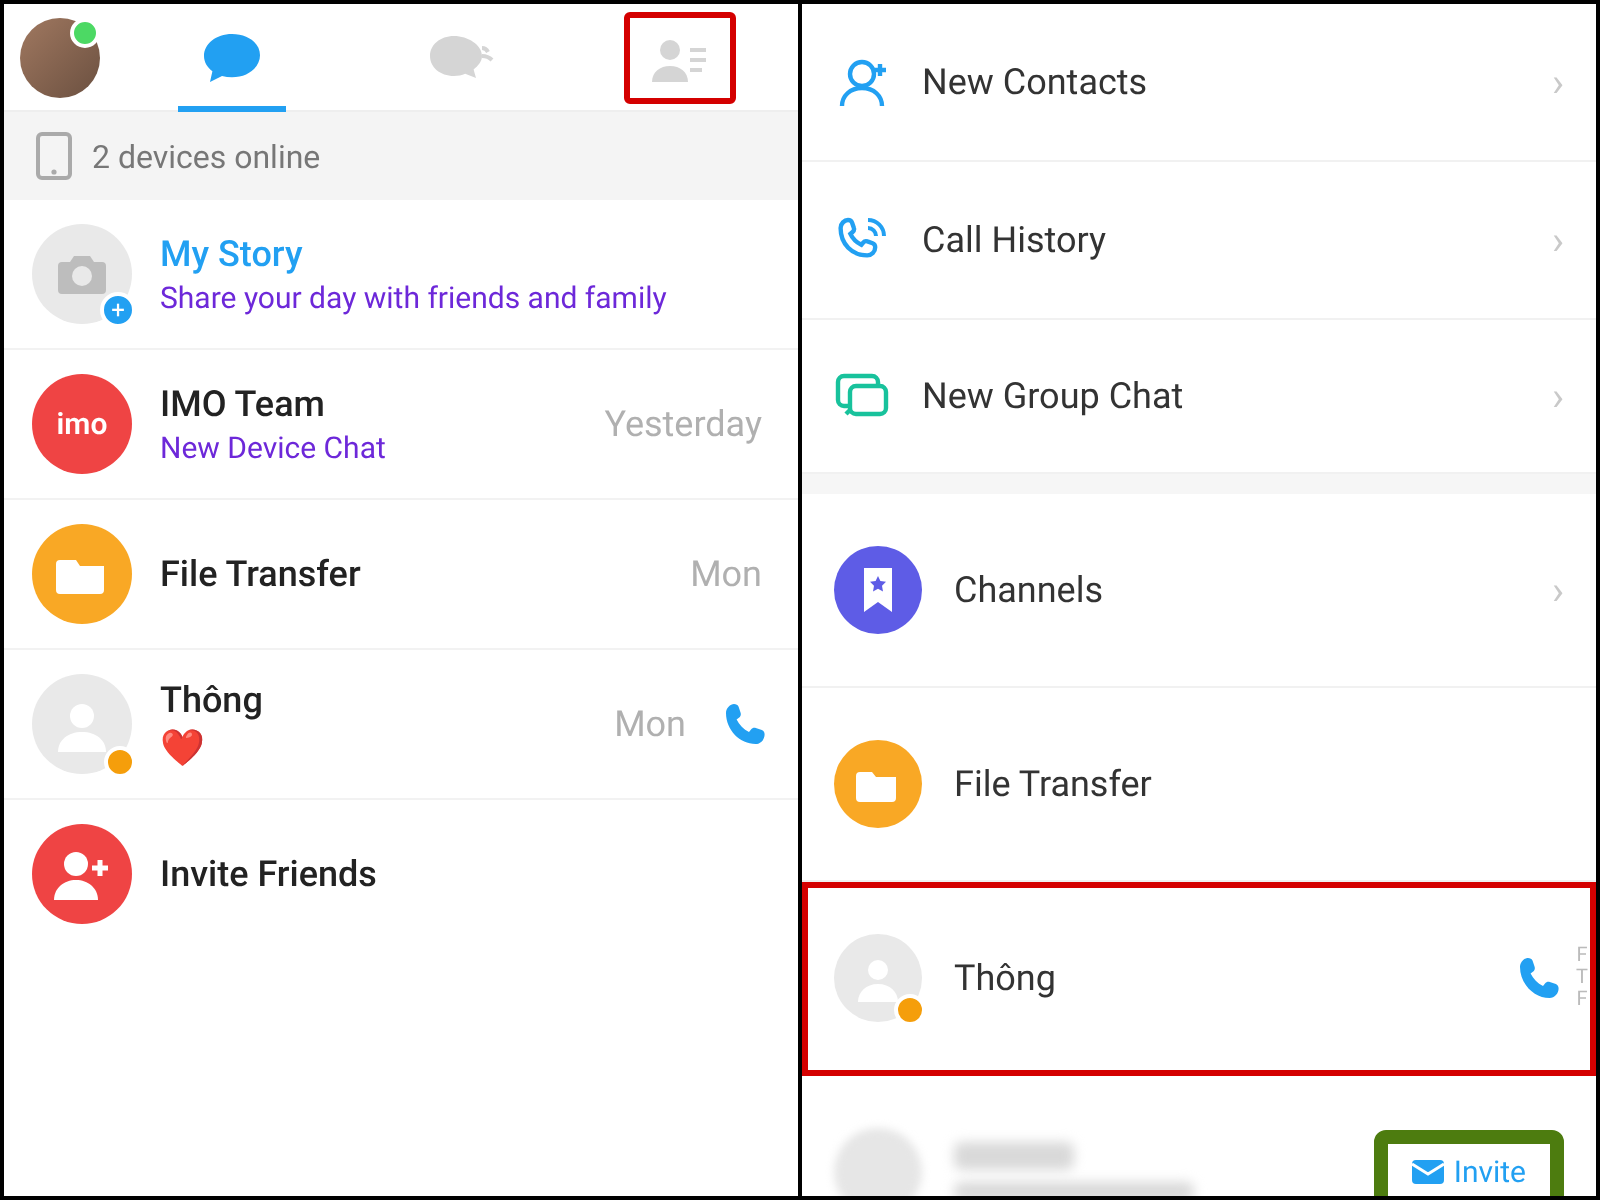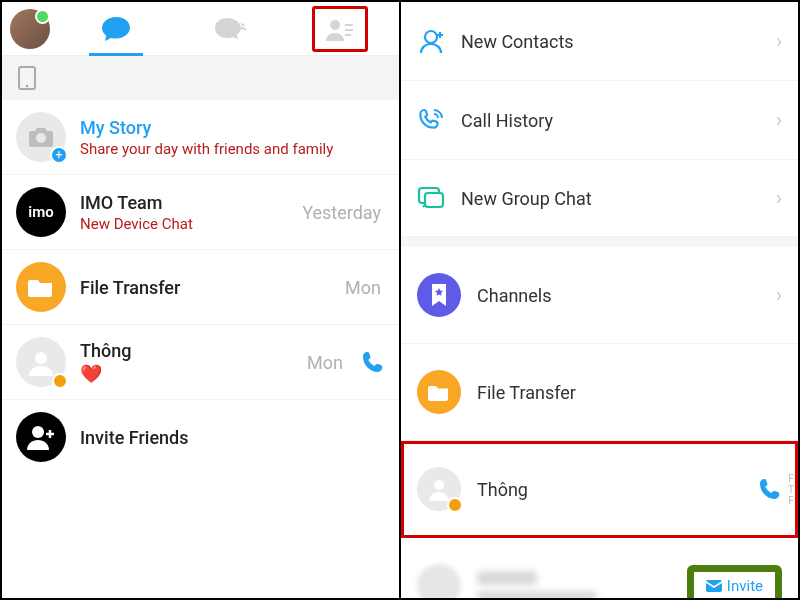--- a/index.html
+++ b/index.html
@@ -15,30 +15,30 @@
   .tab { width:70px; height:50px; display:flex; align-items:center; justify-content:center; position:relative; }
   .tab.active::after { content:""; position:absolute; bottom:-2px; left:8px; right:8px; height:3px; background:#22a0f2; }
   .highlight-box { border: 3px solid #d40000; border-radius:3px; }
   
   .status { background:#f4f4f4; display:flex; align-items:center; gap:10px; padding:10px 16px; color:#777; font-size:16px; }
   
   .row { display:flex; align-items:center; padding:12px 14px; gap:14px; border-bottom:1px solid #f2f2f2; position:relative; }
   .row:last-child { border-bottom:none; }
   .circ { width:50px; height:50px; border-radius:50%; display:flex; align-items:center; justify-content:center; flex-shrink:0; position:relative; }
   .circ.gray { background:#e9e9e9; color:#bdbdbd; }
-  .circ.sky { background:#000000; color:#fff; }
+  .circ.sky { background:#ef4444; color:#fff; }
   .circ.orange { background:#f9a825; color:#fff; }
   .circ.violet { background:#5e5ce6; color:#fff; }
   .circ.blur { background:#e6e6e6; filter:blur(2px); }
   .badge-plus { position:absolute; bottom:-2px; right:-2px; width:18px; height:18px; border-radius:50%; background:#22a0f2; border:2px solid #fff; display:flex; align-items:center; justify-content:center; color:#fff; font-size:12px; }
   .badge-clock { position:absolute; bottom:-2px; right:-2px; width:16px; height:16px; border-radius:50%; background:#f59e0b; border:2px solid #fff; }
   .rowtext { flex:1; min-width:0; }
   .title { font-size:18px; color:#222; font-weight:500; white-space:nowrap; overflow:hidden; text-overflow:ellipsis; }
   .title.blue { color:#22a0f2; }
-  .sub { font-size:15px; color:#b91c1c; white-space:nowrap; overflow:hidden; text-overflow:ellipsis; margin-top:2px; }
+  .sub { font-size:15px; color:#6d28d9; white-space:nowrap; overflow:hidden; text-overflow:ellipsis; margin-top:2px; }
   .time { font-size:18px; color:#b0b0b0; margin-right:4px; }
   .call { color:#22a0f2; }
   
   .rrow { display:flex; align-items:center; padding:26px 16px; gap:16px; border-bottom:1px solid #f1f1f1; position:relative; }
   .rtitle { flex:1; font-size:18px; color:#333; }
   .chev { color:#c9c9c9; font-size:20px; }
   .section-gap { height:10px; background:#f6f6f6; }
   .invite-btn { border:7px solid #4d7c0f; color:#22a0f2; border-radius:6px; padding:5px 12px; font-size:15px; display:flex; align-items:center; gap:5px; background:#fff; }
   .blur-text { background:#d9d9d9; border-radius:4px; height:14px; filter:blur(3px); }
   .blur-text.w1 { width:60px; }
@@ -77,20 +77,21 @@
             </svg>
         </div>
       </div>
     </div>
 
     <div class="status">
       <svg width="18" height="24" viewBox="0 0 18 24">
           <rect x="1" y="1" width="16" height="22" rx="2" fill="none" stroke="#aaa" stroke-width="2"></rect>
           <circle cx="9" cy="20" r="1.3" fill="#aaa"></circle>
         </svg>
+      <span>2 devices online</span>
     </div>
 
     <div class="row">
       <div class="circ gray">
         <svg width="26" height="22" viewBox="0 0 26 22">
             <path fill="#bdbdbd" d="M3 5h4l2-3h8l2 3h4a2 2 0 012 2v12a2 2 0 01-2 2H3a2 2 0 01-2-2V7a2 2 0 012-2z"></path>
             <circle cx="13" cy="12" r="5" fill="#e9e9e9"></circle>
           </svg>
         <div class="badge-plus">+</div>
       </div>

